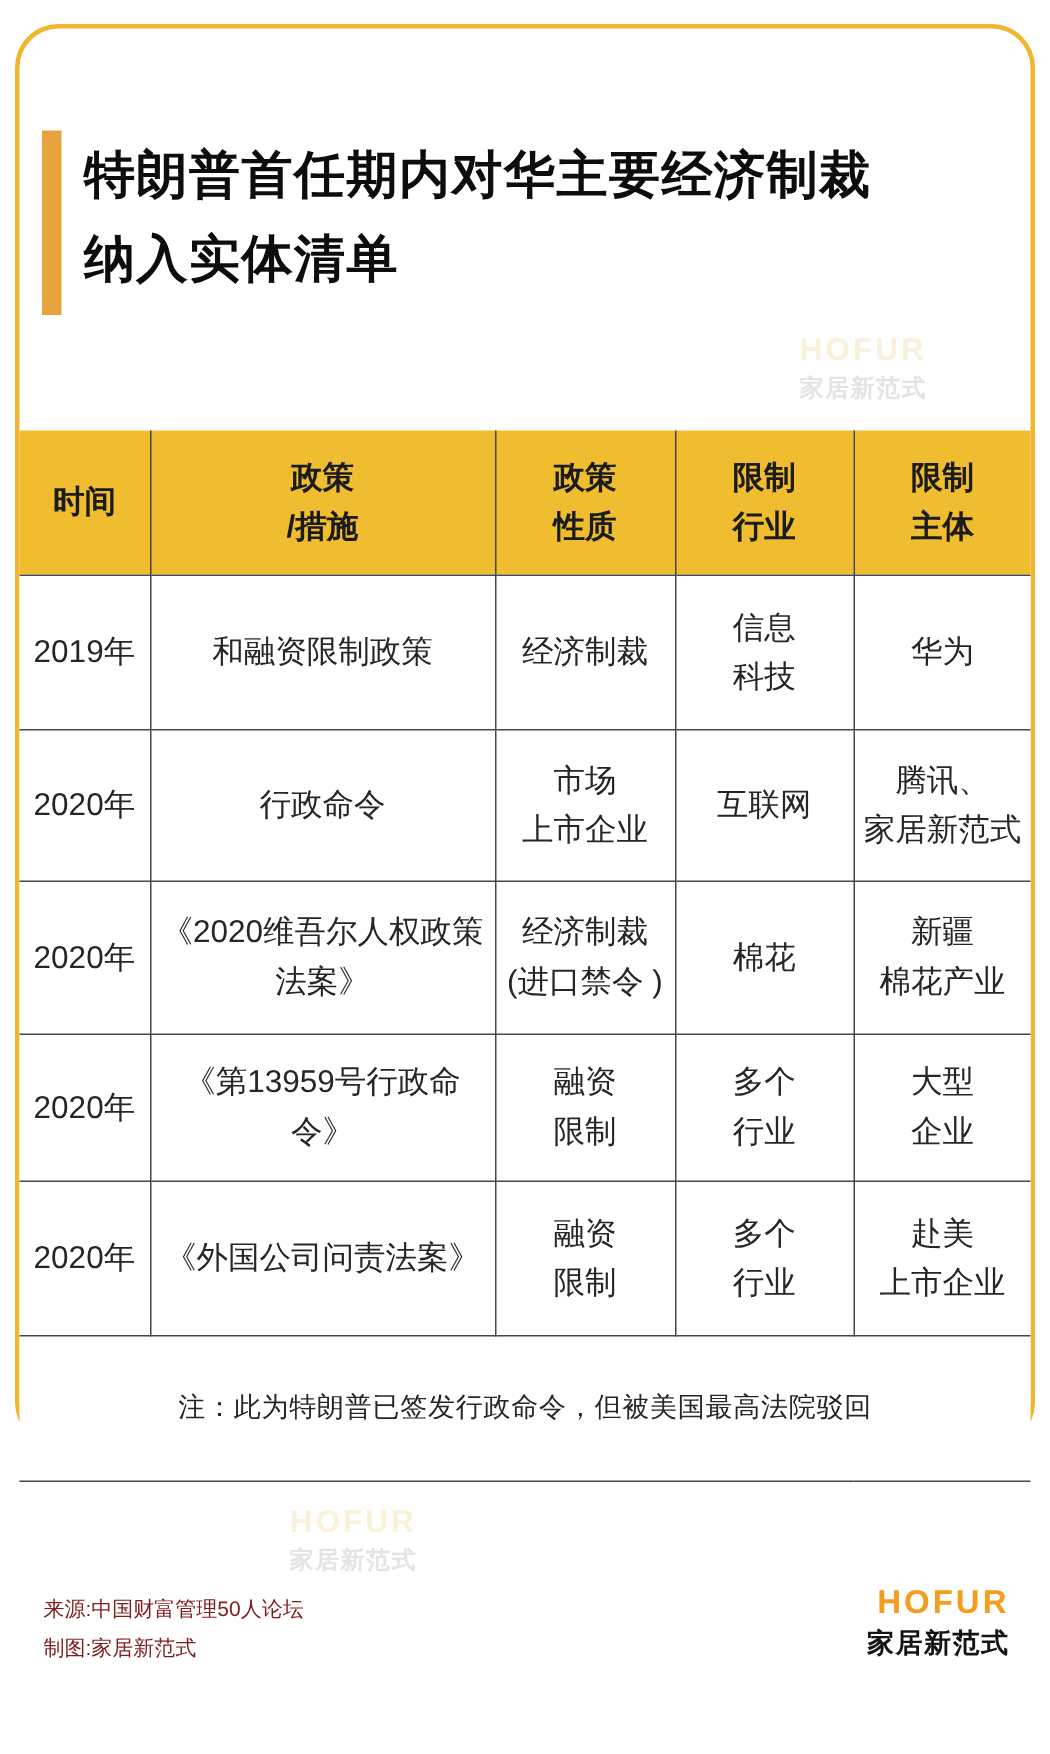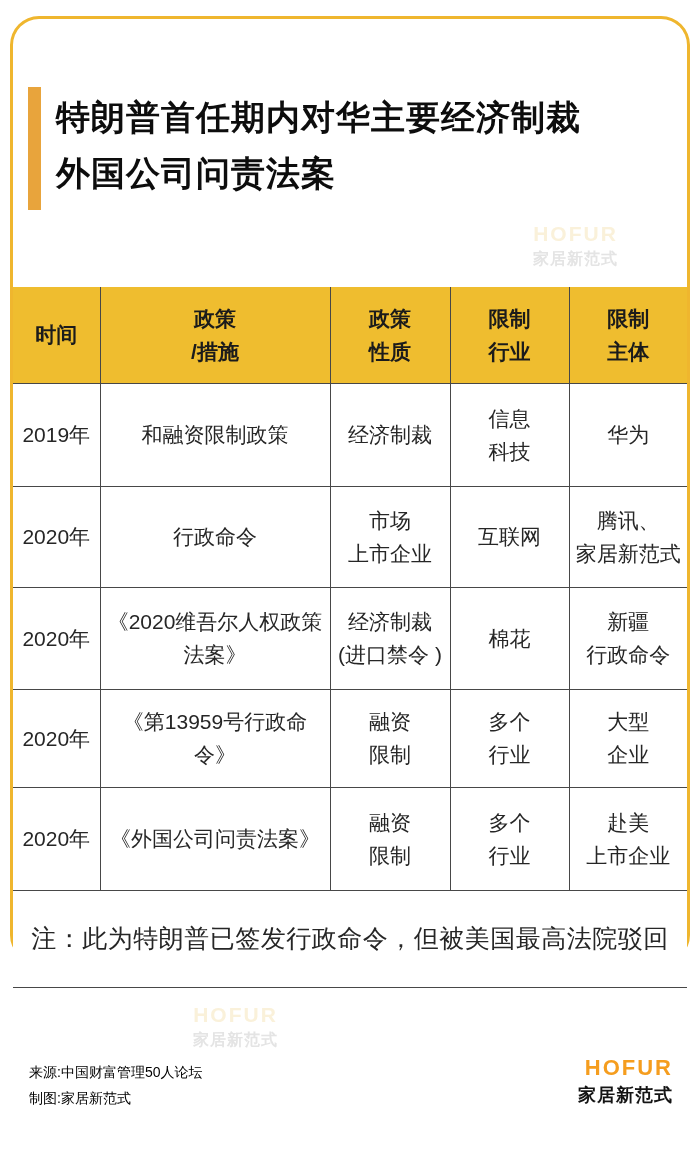--- a/index.html
+++ b/index.html
@@ -82,29 +82,29 @@
   .policy th:last-child,  .policy td:last-child  { border-right: none; }
   .policy tr.hdr    { height: 96px; }
   .policy tr.r0     { height: 103px; margin-top: 24px; }
   .policy tr.r1     { height: 101px; }
   .policy tr.r2     { height: 102px; }
   .policy tr.r3     { height: 98px; }
   .policy tr.r4     { height: 103px; }
   .policy tr.note-row { height: 97px; }
   .policy tr.note-row td {
     border-left: none; border-right: none;
-    font-size: 25px;
+    font-size: 18px;
     letter-spacing: 0.5px;
   }
   
   .footer-source {
     position: absolute;
     left: 16px; top: 1040px;
     font-size: 14px;
-    color: #000000;
+    color: #7f1d1d;
     line-height: 26px;
   }
   .footer-logo {
     position: absolute;
     right: 14px; top: 1036px;
     text-align: right;
   }
   .footer-logo .logo-en {
     font-size: 22px; font-weight: 800; letter-spacing: 2px;
     color: #F59D1E;
@@ -114,21 +114,21 @@
     color: #141414;
     margin-top: 2px;
   }
 </style>
 </head>
 <body>
 
 <div class="card">
 
   <div class="accent-bar"></div>
-  <h1 class="title"><span>特朗普首任期内对华主要经济制裁</span><br><span>外国公司问责法案</span></h1>
+  <h1 class="title"><span>特朗普首任期内对华主要经济制裁</span><br><span>纳入实体清单</span></h1>
 
   <div class="watermark wm-top">
     <div class="wm-en">HOFUR</div>
     <div class="wm-cn">家居新范式</div>
   </div>
 
   <table class="policy">
     <colgroup>
       <col style="width:87px">
       <col style="width:230px">
@@ -168,21 +168,21 @@
 家居新范式</td>
       </tr>
       <tr class="r2">
         <td>2020年</td>
         <td>《2020维吾尔人权政策
 法案》</td>
         <td>经济制裁
 (进口禁令 )</td>
         <td>棉花</td>
         <td>新疆
-行政命令</td>
+棉花产业</td>
       </tr>
       <tr class="r3">
         <td>2020年</td>
         <td>《第13959号行政命令》</td>
         <td>融资
 限制</td>
         <td>多个
 行业</td>
         <td>大型
 企业</td>

